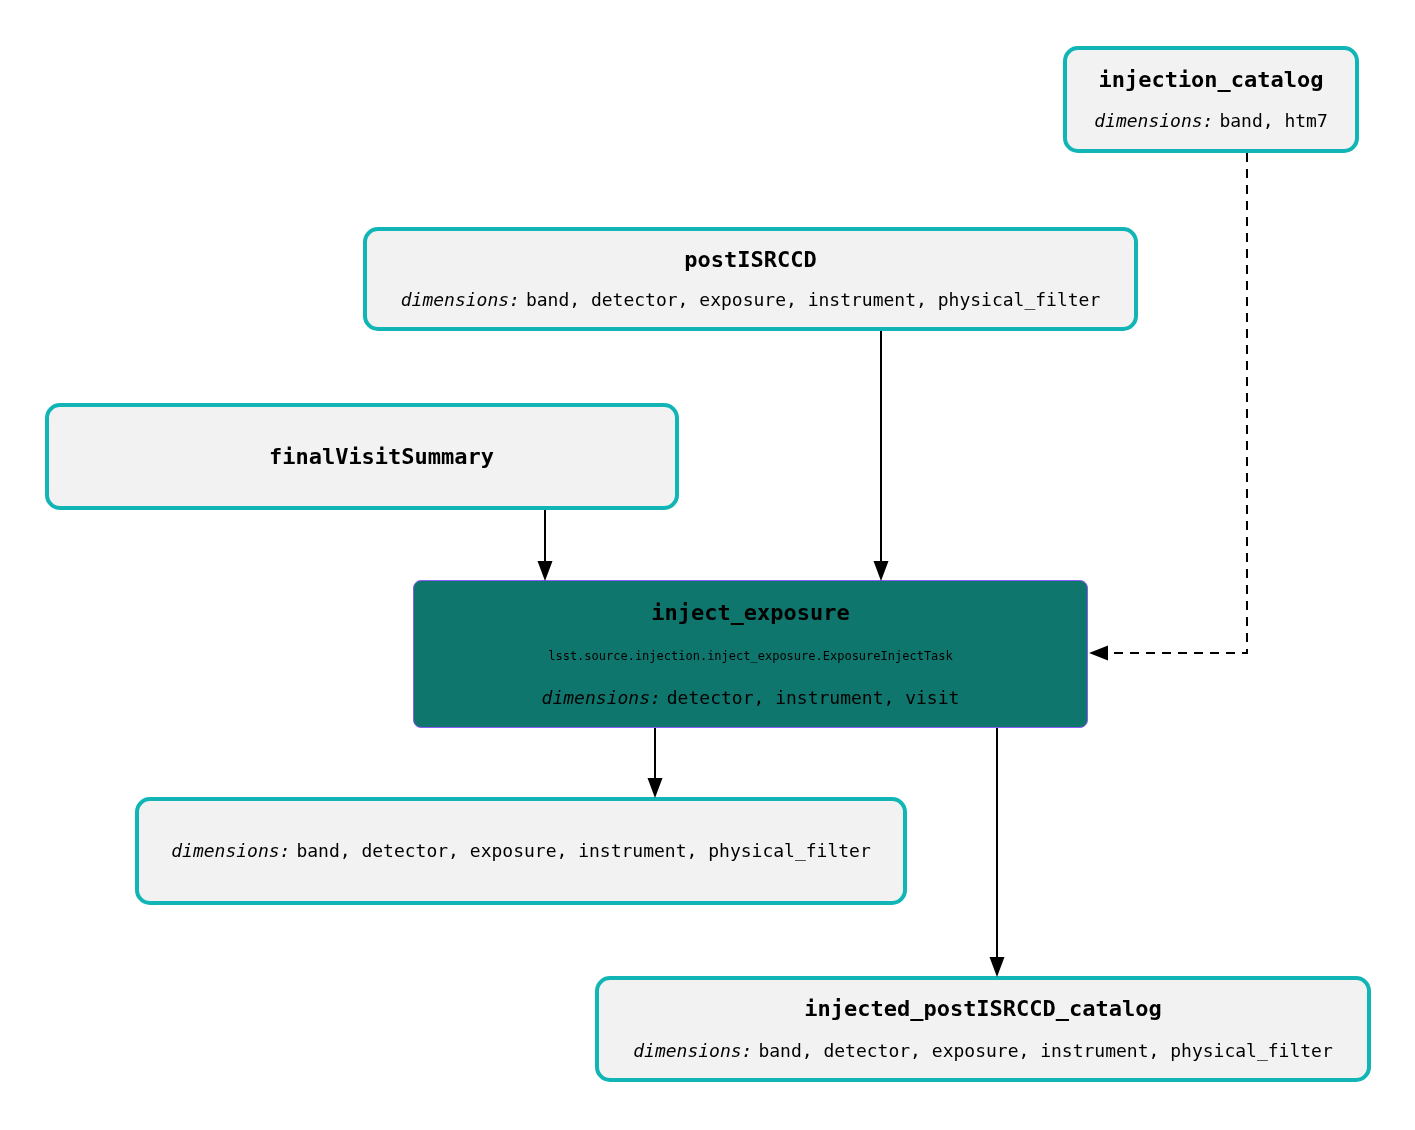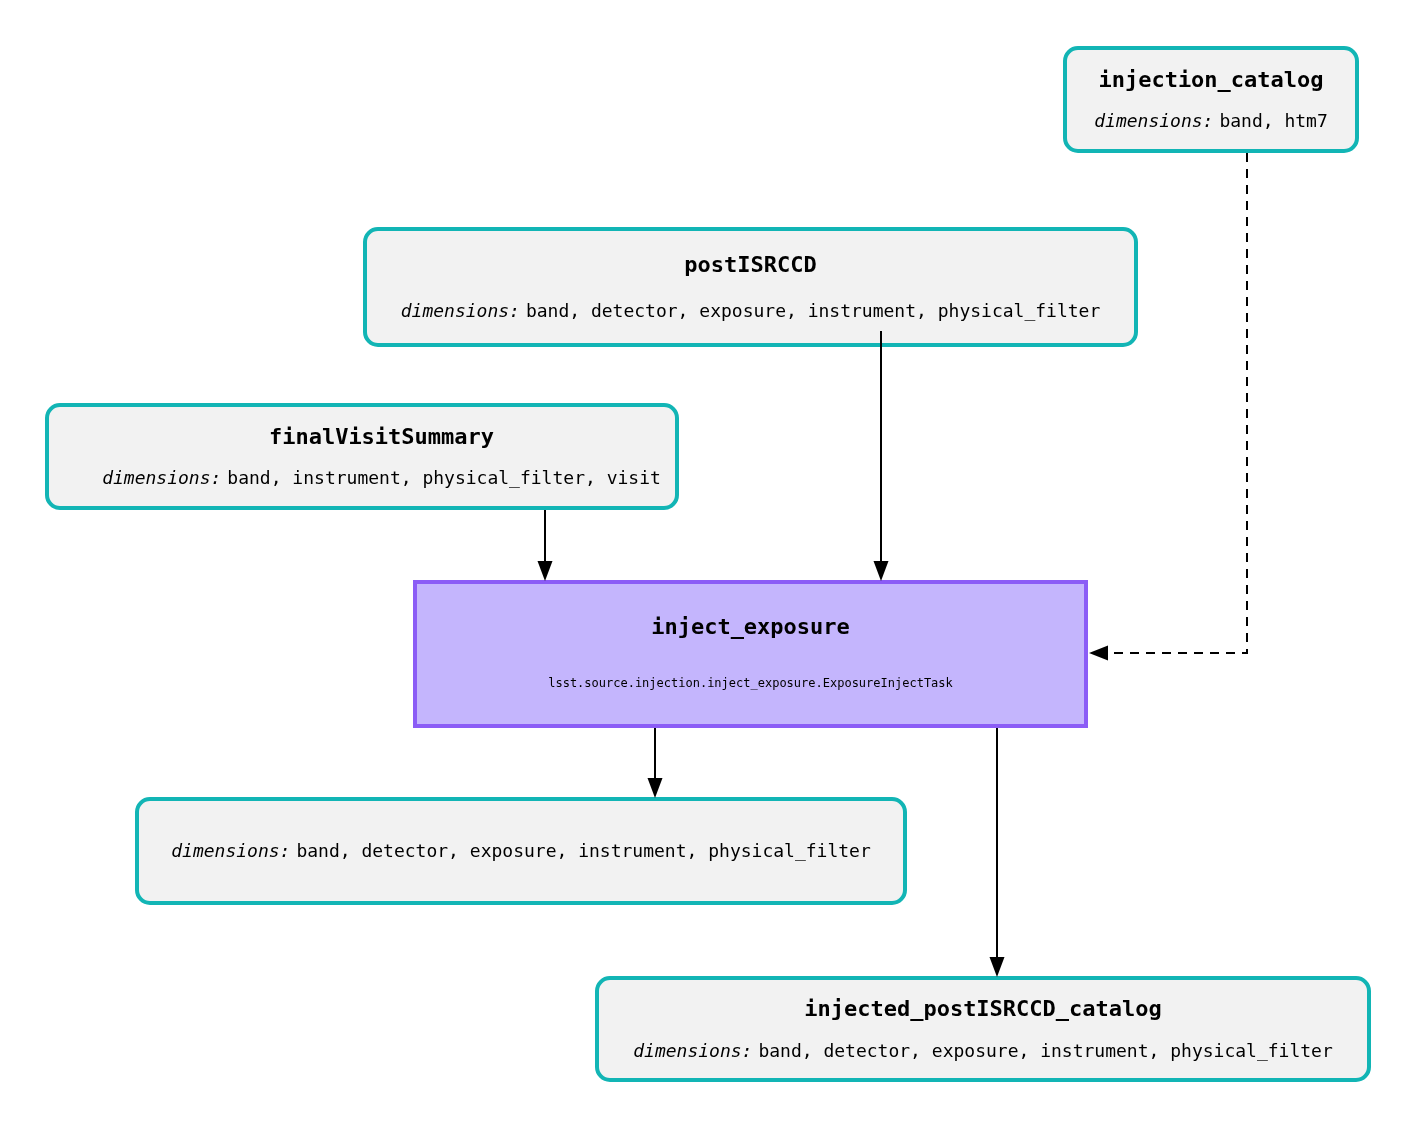--- a/index.html
+++ b/index.html
@@ -32,23 +32,23 @@
     border-radius: 15px;
     display: flex;
     flex-direction: column;
     justify-content: space-evenly;
     align-items: center;
     text-align: center;
     z-index: 1;
     color: #000000;
   }
   .node.task {
-    background: #c4b5fd;
-    border: 4px solid #8b5cf6;
-    border-radius: 0;
+    background: #0f766e;
+    border: 1px solid #8b5cf6;
+    border-radius: 8px;
   }
   .node-title {
     font-weight: bold;
     font-size: 22px;
     line-height: 28px;
     white-space: nowrap;
   }
   .node-class {
     font-size: 12px;
     line-height: 24px;
@@ -59,21 +59,21 @@
     line-height: 24px;
     white-space: nowrap;
     text-align: right;
   }
   .dims-label {
     font-style: italic;
     margin-right: 0.55ch;
   }
   
   #node-injection-catalog          { left: 1063px; top: 46px;  width: 296px; height: 107px; }
-  #node-postisrccd                 { left: 363px;  top: 227px; width: 775px; height: 120px; }
+  #node-postisrccd                 { left: 363px;  top: 227px; width: 775px; height: 104px; }
   #node-finalvisitsummary          { left: 45px;   top: 403px; width: 634px; height: 107px; padding-left: 39px; }
   #node-inject-exposure            { left: 413px;  top: 580px; width: 675px; height: 148px; }
   #node-injected-postisrccd        { left: 135px;  top: 797px; width: 772px; height: 108px; }
   #node-injected-postisrccd-catalog{ left: 595px;  top: 976px; width: 776px; height: 106px; }
 </style>
 </head>
 <body>
 
 <div class="canvas">
 
@@ -114,28 +114,28 @@
 
   <div class="node" id="node-postisrccd">
     <div class="node-title">postISRCCD</div>
     <div class="node-dims">
       <span class="dims-label">dimensions:</span><span>band, detector, exposure, instrument, physical_filter</span>
     </div>
   </div>
 
   <div class="node" id="node-finalvisitsummary">
     <div class="node-title">finalVisitSummary</div>
-    <div class="node-dims">
-      <span class="dims-label">dimensions:</span><span>band, instrument, physical_filter, visit</span>
-    </div>
   </div>
 
   <div class="node task" id="node-inject-exposure">
     <div class="node-title">inject_exposure</div>
     <div class="node-class">lsst.source.injection.inject_exposure.ExposureInjectTask</div>
+    <div class="node-dims">
+      <span class="dims-label">dimensions:</span><span>detector, instrument, visit</span>
+    </div>
   </div>
 
   <div class="node" id="node-injected-postisrccd">
     <div class="node-dims">
       <span class="dims-label">dimensions:</span><span>band, detector, exposure, instrument, physical_filter</span>
     </div>
   </div>
 
   <div class="node" id="node-injected-postisrccd-catalog">
     <div class="node-title">injected_postISRCCD_catalog</div>

